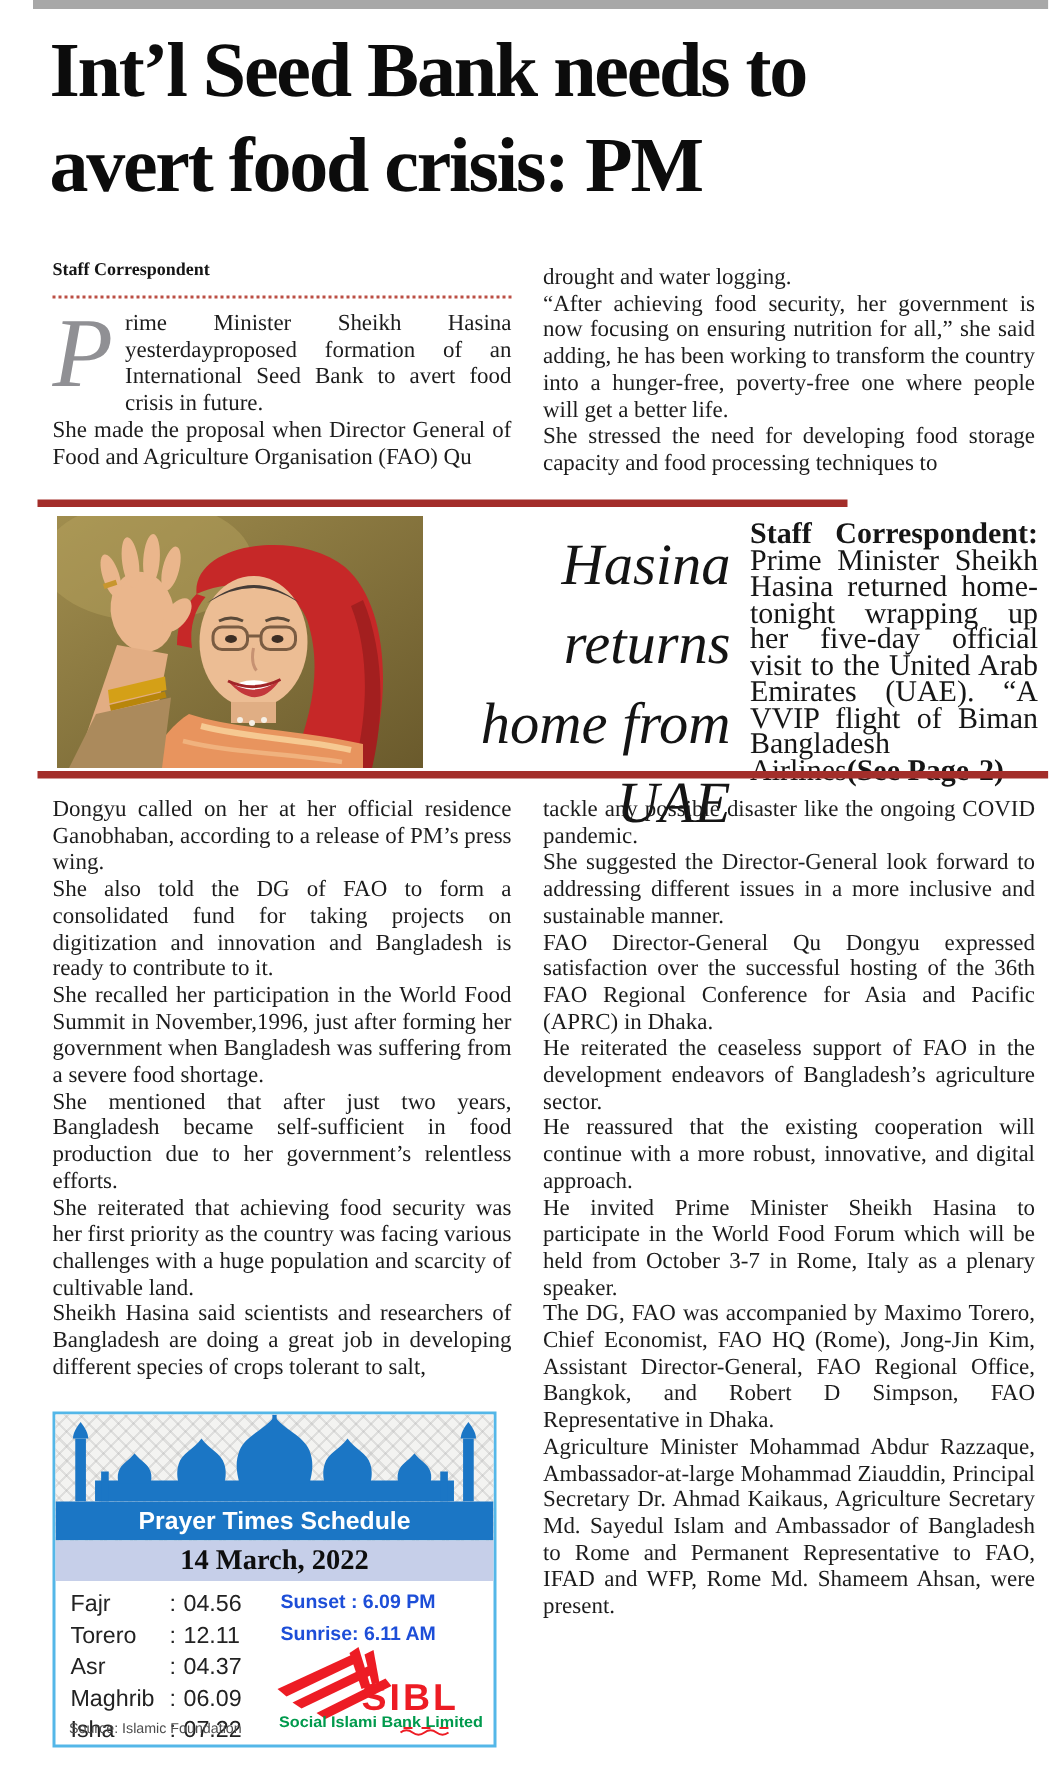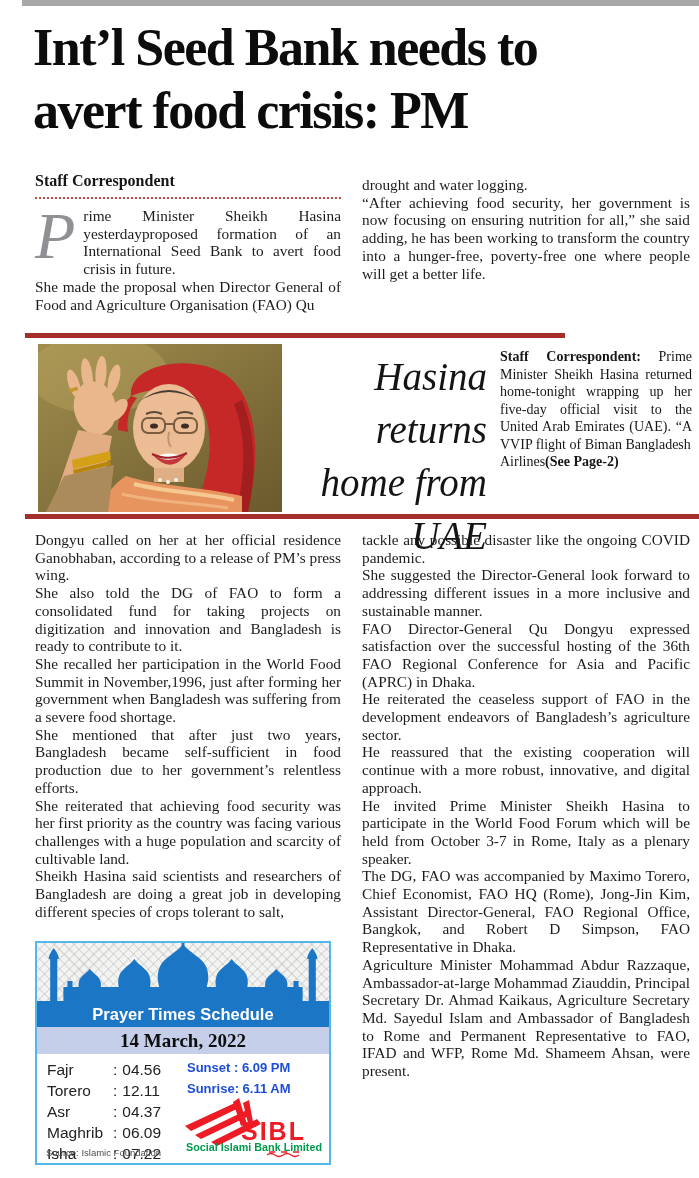--- a/index.html
+++ b/index.html
@@ -2,21 +2,21 @@
 <html style="--rule-red: #a32e2a; --byline-rule-red: #bb4f44; --accent-blue: #1b76c5; --date-band: #c6cfe9; --box-border: #54b7e8; --sibl-red: #ed1c24; --sibl-green: #009a4d; --drop-cap-gray: #909094; --top-bar-gray: #a8a8a8;"><head>
 <meta charset="utf-8">
 <style>
   html,body{margin:0;padding:0;background:#fff;}
   .page{position:relative;width:699px;height:1178px;background:#fff;overflow:hidden;
         font-family:"Liberation Serif",serif;color:#1a1a1a;}
   .topbar{position:absolute;left:22px;top:0;width:677px;height:6px;background:var(--top-bar-gray,#a8a8a8);}
 
   .headline{position:absolute;left:33px;top:16px;width:662px;font-weight:bold;
             font-size:52px;line-height:1.22;letter-spacing:-1.5px;color:#0c0c0c;}
-  .byline{position:absolute;left:35px;top:172px;font-size:16px;font-weight:bold;color:#151515;}
+  .byline{position:absolute;left:35px;top:172px;font-size:12px;font-weight:bold;color:#151515;}
   .byline-rule{position:absolute;left:35px;top:197px;width:306px;height:0;
                border-top:2px dotted var(--byline-rule-red,#bb4f44);}
 
   .body-text{font-size:15.3px;line-height:17.7px;text-align:justify;color:#1c1c1c;}
   .body-text p{margin:0;}
   .col-left-top{position:absolute;left:35px;top:207px;width:306px;}
   .col-right-top{position:absolute;left:362px;top:176px;width:328px;}
   .col-left-bottom{position:absolute;left:35px;top:531px;width:306px;}
   .col-right-bottom{position:absolute;left:362px;top:531px;width:328px;}
 
@@ -25,21 +25,21 @@
 
   .rule-red-top{position:absolute;left:25px;top:333px;width:540px;height:5px;background:var(--rule-red,#a32e2a);}
   .rule-red-bottom{position:absolute;left:25px;top:514px;width:674px;height:5px;background:var(--rule-red,#a32e2a);}
 
   .photo{position:absolute;left:38px;top:344px;width:244px;height:168px;}
   .photo svg{display:block;width:100%;height:100%;}
 
   .feature-headline{position:absolute;left:283px;top:350px;width:204px;text-align:right;
                     font-style:italic;font-size:39px;line-height:1.36;color:#141414;font-weight:normal;}
   .feature-story{position:absolute;left:500px;top:348px;width:192px;
-                 font-size:14px;line-height:17.5px;text-align:left;color:#161616;}
+                 font-size:20px;line-height:17.5px;text-align:left;color:#161616;}
   .feature-story .lead-label{font-weight:bold;}
   .see-line{display:flex;justify-content:flex-start;}
   .see-page{font-weight:bold;}
 
   .prayer-box{position:absolute;left:35px;top:941px;width:296px;height:224px;box-sizing:border-box;
               border:2px solid var(--box-border,#54b7e8);background:#fff;
               font-family:"Liberation Sans",sans-serif;}
   .mosque-header{position:relative;height:84px;overflow:hidden;
      background:
        repeating-linear-gradient(45deg, rgba(170,170,170,.28) 0 1.5px, transparent 1.5px 7px),
@@ -77,20 +77,21 @@
   <div class="byline-rule"></div>
 
   <div class="body-text col-left-top">
     <p><span class="dropcap">P</span><span>rime Minister Sheikh Hasina yesterdayproposed formation of an International Seed Bank to avert food crisis in future.</span></p>
     <p>She made the proposal when Director General of Food and Agriculture Organisation (FAO) Qu</p>
   </div>
 
   <div class="body-text col-right-top">
     <p>drought and water logging.</p>
     <p>“After achieving food security, her government is now focusing on ensuring nutrition for all,” she said adding, he has been working to transform the country into a hunger-free, poverty-free one where people will get a better life.</p>
+    <p>She stressed the need for developing food storage capacity and food processing techniques to</p>
   </div>
 
   <div class="rule-red-top"></div>
 
   <div class="photo">
     <svg viewBox="0 0 244 168">
       <defs>
         <linearGradient id="bgg" x1="0" y1="0" x2="1" y2="1">
           <stop offset="0" stop-color="#a08d4e"></stop>
             <stop offset="1" stop-color="#6a5a2c"></stop>

